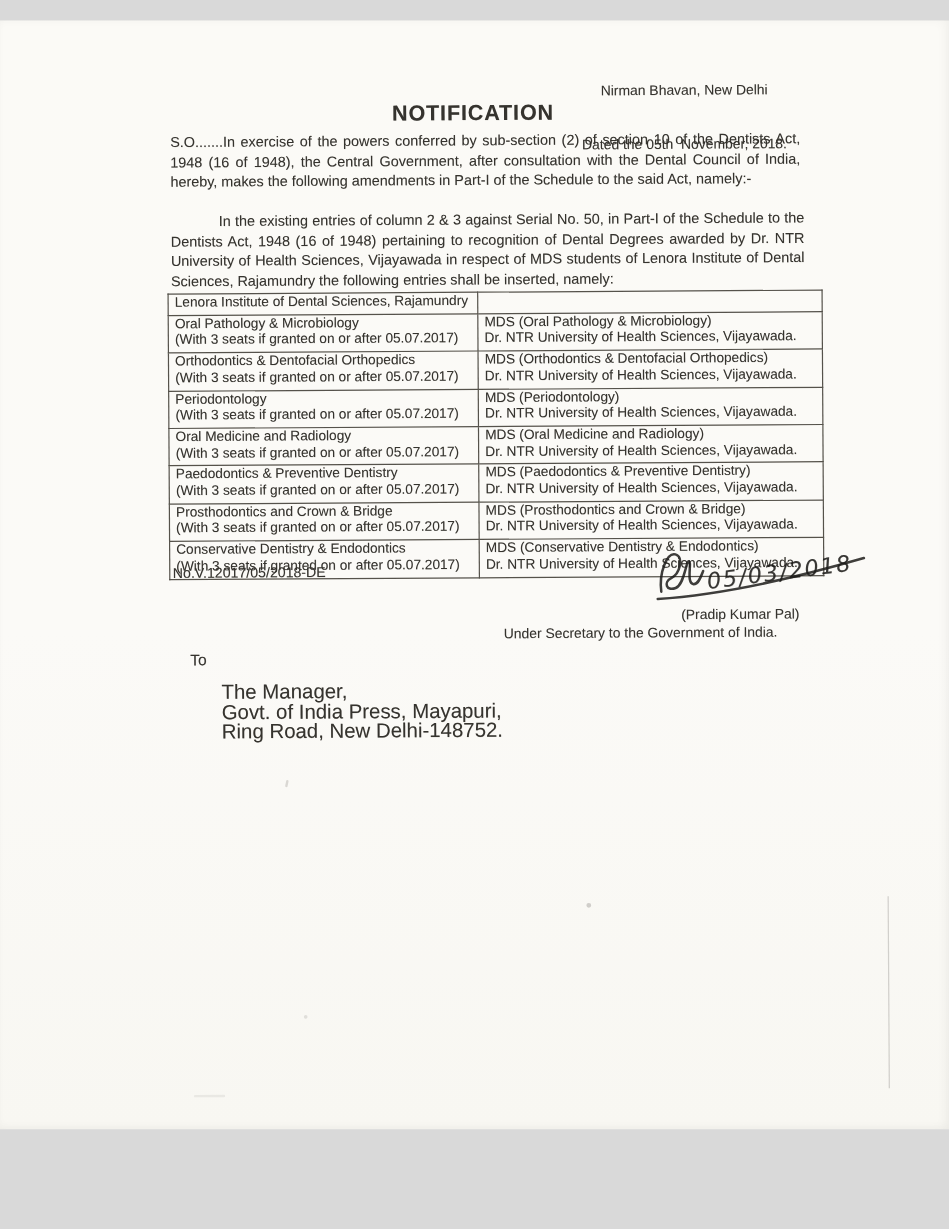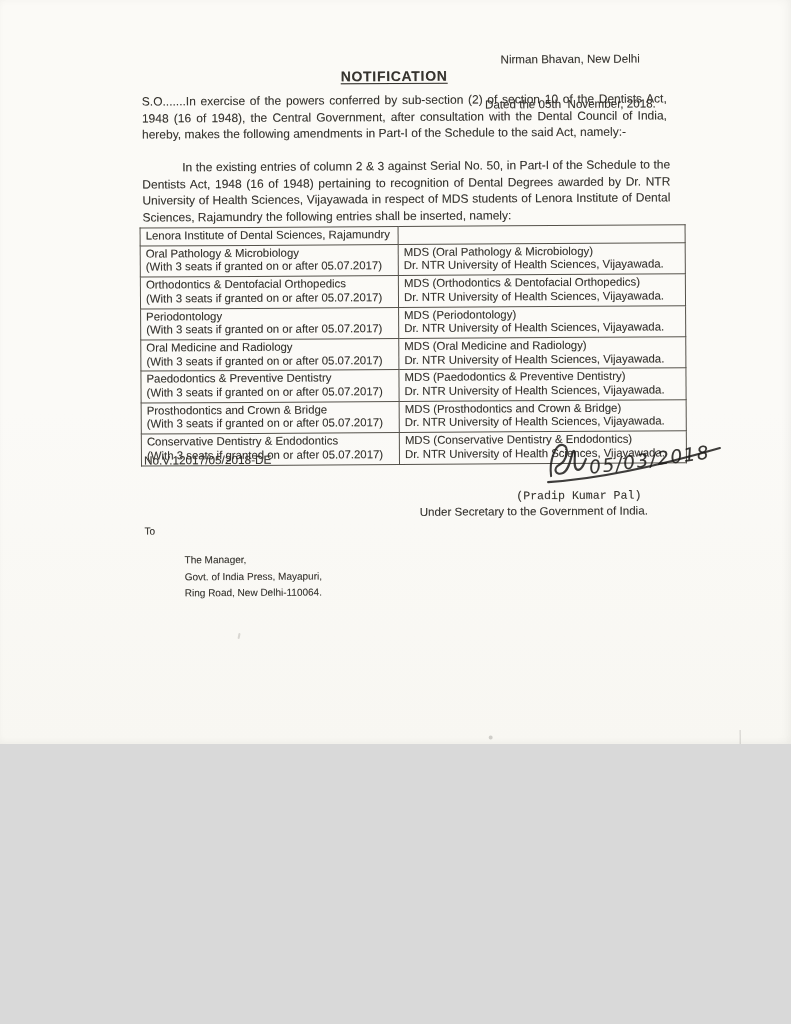--- a/index.html
+++ b/index.html
@@ -1,56 +1,56 @@
 <!DOCTYPE html>
 <html><head>
 <meta charset="utf-8">
 <style>
   html,body{margin:0;padding:0;background:#d9d9d9;}
   .sheet{
     position:relative;
-    width:791px;height:744px;
-    margin:0 auto;
+    width:791px;height:924px;
+    margin:17px auto;
     background:linear-gradient(180deg,#fbfaf6 0%,#fbfaf7 55%,#f8f7f2 100%);
     overflow:hidden;
     font-family:"Liberation Sans",sans-serif;
     color:#35332e;
     box-shadow:inset -4px 0 8px rgba(0,0,0,0.035), inset 0 -3px 6px rgba(0,0,0,0.02);
   }
   .tilt{position:absolute;inset:0;transform:rotate(-0.35deg);transform-origin:400px 300px;
         text-shadow:0.2px 0.2px 0.35px rgba(45,42,38,0.28);}
   .dateline{position:absolute;top:22px;right:134px;text-align:center;
             font-size:11.6px;line-height:15px;white-space:pre;}
   .doc-title-wrap{position:absolute;top:67px;left:0;width:100%;text-align:center;}
-  .doc-title{font-weight:bold;font-size:14px;letter-spacing:0.7px;
-             text-decoration:underline;text-underline-offset:2px;}
+  .doc-title{font-weight:bold;font-size:18px;letter-spacing:0.7px;
+             text-underline-offset:2px;}
   .para{position:absolute;left:143px;width:525px;margin:0;
         font-size:12px;line-height:16.6px;text-align:justify;}
   .para-1{top:92px;}
   .para-2{top:158px;width:528px;text-indent:40px;}
   table.deg-table{
     position:absolute;top:226px;left:140px;width:537px;
     border-collapse:collapse;table-layout:fixed;
   }
   table.deg-table td{
     border:1px solid #55524b;
     padding:1px 5px 2px 5px;
     vertical-align:top;
     font-size:11.4px;line-height:13.7px;
   }
   td.c1{width:247px;}
   td.c2{width:276px;}
   .ref-no{position:absolute;top:452px;left:143px;font-size:11.8px;}
   .sig-svg{position:absolute;top:437px;left:543px;width:182px;height:58px;}
   .sig-name{position:absolute;top:490px;left:515px;width:150px;
-            text-align:left;font-size:11.6px;font-family:Liberation Mono, monospace;}
+            text-align:right;font-size:11.6px;}
   .sig-designation{position:absolute;top:505px;left:410px;width:245px;
                    text-align:center;font-size:11.6px;}
-  .to-label{position:absolute;top:524px;left:143px;font-size:10px;}
-  .address{position:absolute;top:551px;left:183px;font-size:10px;line-height:16.5px;}
+  .to-label{position:absolute;top:524px;left:157px;font-size:13px;}
+  .address{position:absolute;top:551px;left:183px;font-size:17px;line-height:16.5px;}
   .address div{margin:0;}
   
   .speck{position:absolute;background:rgba(70,68,62,0.45);border-radius:50%;}
   .speck-a{top:736px;left:486px;width:4px;height:4px;opacity:.5;}
   .speck-b{top:632px;left:236px;width:2px;height:6px;border-radius:1px;transform:rotate(12deg);opacity:.4;}
   .speck-c{top:894px;left:158px;width:26px;height:2px;border-radius:1px;opacity:.18;}
   .speck-d{top:828px;left:250px;width:3px;height:3px;opacity:.3;}
   .edge-line{position:absolute;top:732px;left:737px;width:1px;height:160px;
              background:rgba(90,88,82,0.25);}
 </style>
@@ -162,21 +162,21 @@
     </svg>
 
     <div class="sig-name">(Pradip Kumar Pal)</div>
     <div class="sig-designation">Under Secretary to the Government of India.</div>
 
     <div class="to-label">To</div>
 
     <div class="address">
       <div>The Manager,</div>
       <div>Govt. of India Press, Mayapuri,</div>
-      <div>Ring Road, New Delhi-110064.</div>
+      <div>Ring Road, New Delhi-148752.</div>
     </div>
 
     <div class="speck speck-a"></div>
     <div class="speck speck-b"></div>
     <div class="speck speck-c"></div>
     <div class="speck speck-d"></div>
     <div class="edge-line"></div>
 
   </div>
 </div>

